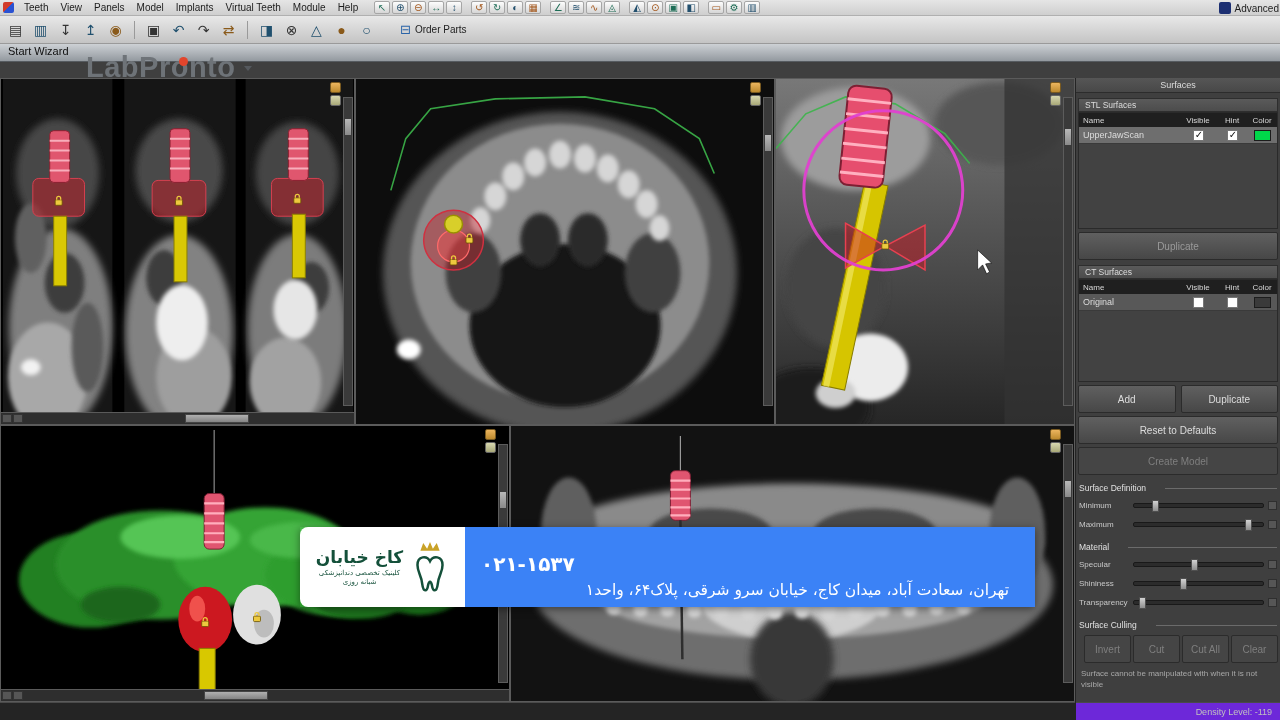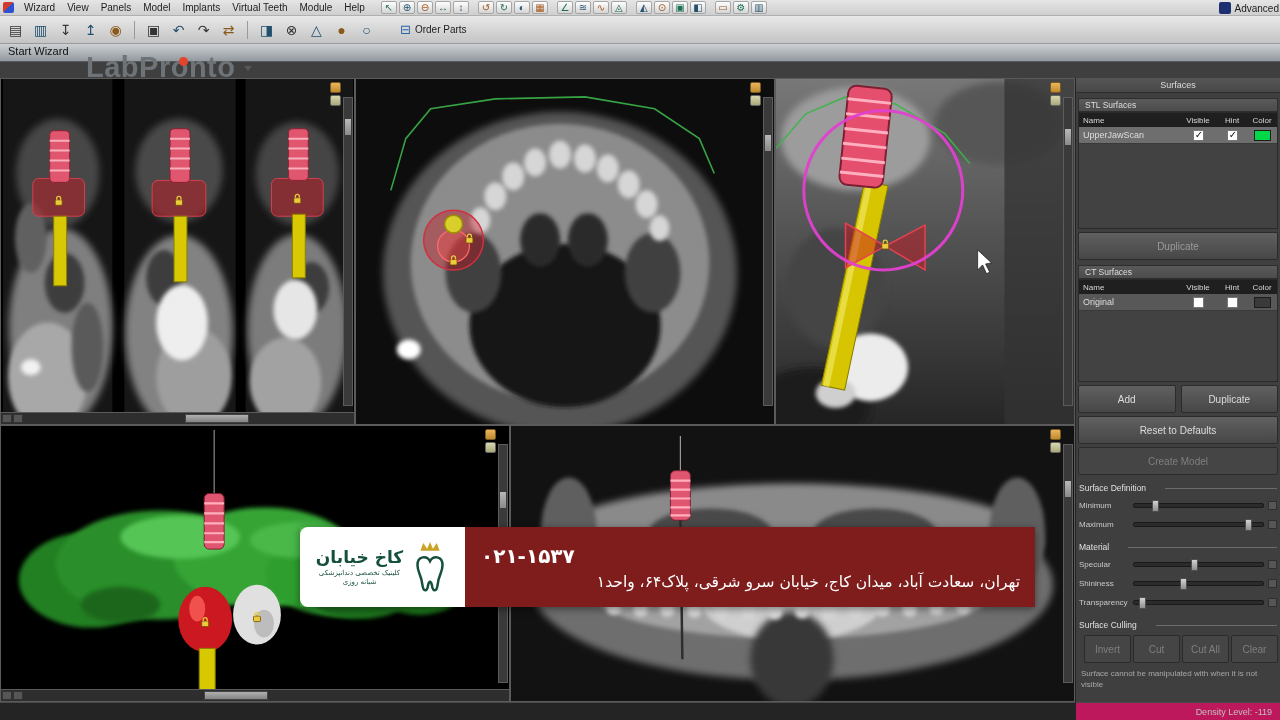--- a/index.html
+++ b/index.html
@@ -114,47 +114,47 @@
   .sl-label { width:54px; font-size:8px; color:#c8c8c8; flex:none;}
   .sl-track { flex:1; height:5px; background:#2b2b2b; border:1px solid #191919;
     border-radius:2px; position:relative;}
   .sl-handle { position:absolute; top:-4px; width:7px; height:12px;
     background:linear-gradient(#d2d2d2,#8e8e8e); border:1px solid #4f4f4f;}
   .sl-end { width:9px; height:9px; background:#565656; border:1px solid #2f2f2f;
     margin-left:4px; flex:none;}
   .cull-row { display:flex; gap:2px; margin:2px 2px 0 8px; flex:none;}
   .cull-row .pbtn { flex:1; margin:0; }
   .note { font-size:8px; color:#a8a8a8; margin:6px 5px 0 5px; line-height:1.35; flex:none;}
-  .p-status { margin-top:auto; height:18px; background:#be185d; border-top:1px solid #4a4a4a;
+  .p-status { margin-top:auto; height:18px; background:#6d28d9; border-top:1px solid #4a4a4a;
     display:flex; align-items:center; justify-content:flex-end; padding-right:8px;
     font-size:9px; color:#c0c0c0; flex:none;}
 
   
   #banner { position:absolute; left:300px; top:527px; width:735px; height:80px;
     display:flex; z-index:60; box-shadow:0 2px 8px rgba(0,0,0,.45);
     font-family:"DejaVu Sans",sans-serif;}
   .banner-logo { width:165px; background:#ffffff; border-radius:8px 0 0 8px;
     display:flex; align-items:center; justify-content:center; gap:8px; direction:rtl;}
   .logo-txt { text-align:center; color:#14503a; }
   .brand { font-size:17px; font-weight:bold; line-height:1.1; }
   .sub1 { font-size:7px; margin-top:2px; }
   .sub2 { font-size:7px; margin-top:1px; }
-  .banner-green { flex:1; background:#7f1d1d; color:#fff; direction:rtl;
-    padding:9px 15px 8px 16px; display:flex; flex-direction:column; justify-content:center;}
+  .banner-green { flex:1; background:#3b82f6; color:#fff; direction:rtl;
+    padding:9px 26px 8px 16px; display:flex; flex-direction:column; justify-content:flex-end;}
   .phone { font-size:20px; font-weight:bold; padding-left:0; padding-right:80px; letter-spacing:1px;}
   .address { font-size:15.5px; margin-top:5px; }
 </style>
 </head>
 <body>
 
 <div id="screen">
 
   <div id="menubar">
     <span class="appicon"></span>
-    <span class="menu-item">Wizard</span>
+    <span class="menu-item">Teeth</span>
     <span class="menu-item">View</span>
     <span class="menu-item">Panels</span>
     <span class="menu-item">Model</span>
     <span class="menu-item">Implants</span>
     <span class="menu-item">Virtual Teeth</span>
     <span class="menu-item">Module</span>
     <span class="menu-item">Help</span>
     <div class="mini-icons">
       <span class="mi">↖</span>
       <span class="mi">⊕</span>

